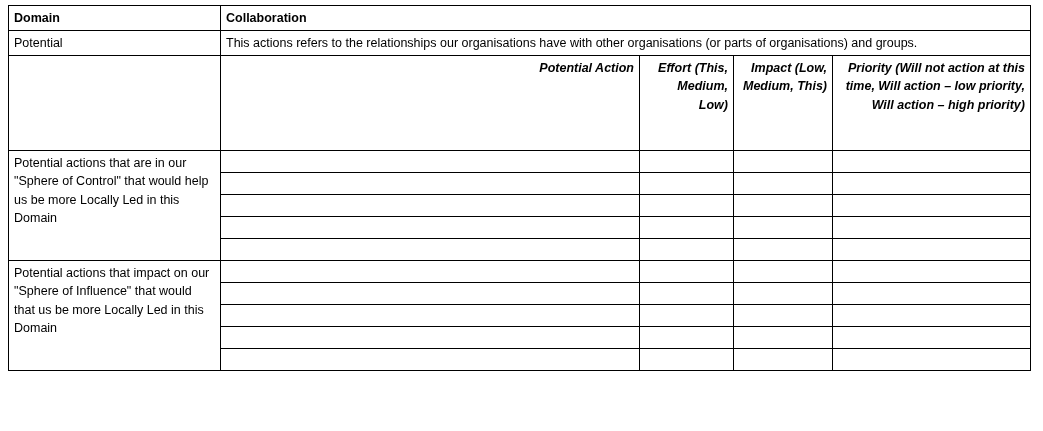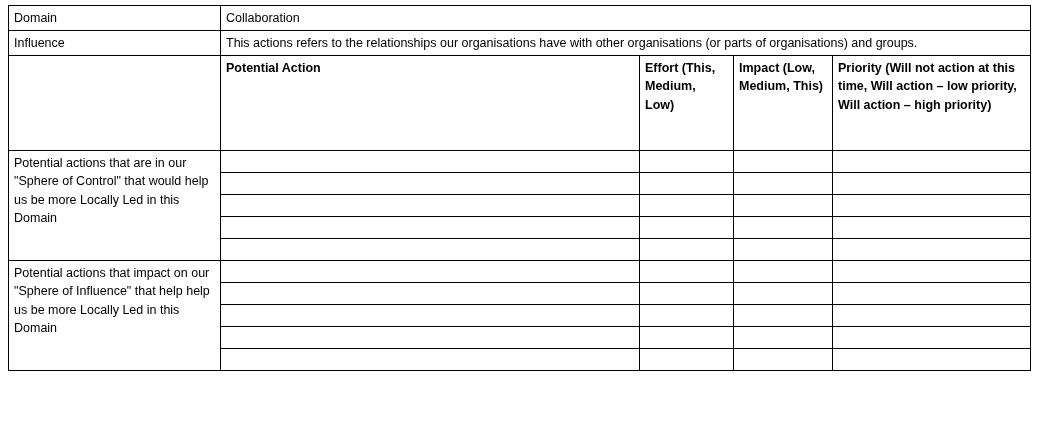--- a/index.html
+++ b/index.html
@@ -26,30 +26,31 @@
     width: 1022px;
   }
   table.grid td {
     border: 1px solid #000000;
     vertical-align: top;
     padding: 3px 5px 3px 5px;
     font-size: 12.5px;
     line-height: 1.45;
     height: 15px;
   }
-  .b { font-weight: normal; margin-top: 41px; }
+  .b { font-weight: bold; margin-top: 41px; }
   .rowlabel {
     font-size: 12.5px;
     line-height: 1.5;
   }
   .blank { height: 18px; padding: 1px 5px; }
   .colhdr {
     font-weight: bold;
-    text-align: left;
+    text-align: right;
     vertical-align: top;
+    font-style: italic;
   }
   .colhdr-left-empty { }
   .descriptor-cell { }
 </style>
 </head>
 <body>
 
 <div class="sheet">
   <table class="grid">
     <colgroup>
@@ -58,21 +59,21 @@
       <col style="width:94px">
       <col style="width:99px">
       <col style="width:198px">
     </colgroup>
     <tbody>
       <tr>
         <td class="b">Domain</td>
         <td class="b" colspan="4">Collaboration</td>
       </tr>
       <tr>
-        <td>Influence</td>
+        <td>Potential</td>
         <td class="descriptor-cell" colspan="4">This actions refers to the relationships our organisations have with other organisations (or parts of organisations) and groups.</td>
       </tr>
       <tr>
         <td class="colhdr-left-empty" style="height:88px"></td>
         <td class="colhdr">Potential Action</td>
         <td class="colhdr">Effort (This, Medium, Low)</td>
         <td class="colhdr">Impact (Low, Medium, This)</td>
         <td class="colhdr">Priority (Will not action at this time, Will action – low priority, Will action – high priority)</td>
       </tr>
 
@@ -102,21 +103,21 @@
         <td class="blank"></td>
       </tr>
       <tr>
         <td class="blank"></td>
         <td class="blank"></td>
         <td class="blank"></td>
         <td class="blank"></td>
       </tr>
 
       <tr>
-        <td class="rowlabel" rowspan="5">Potential actions that impact on our "Sphere of Influence" that help help us be more Locally Led in this Domain</td>
+        <td class="rowlabel" rowspan="5">Potential actions that impact on our "Sphere of Influence" that would that us be more Locally Led in this Domain</td>
         <td class="blank"></td>
         <td class="blank"></td>
         <td class="blank"></td>
         <td class="blank"></td>
       </tr>
       <tr>
         <td class="blank"></td>
         <td class="blank"></td>
         <td class="blank"></td>
         <td class="blank"></td>

